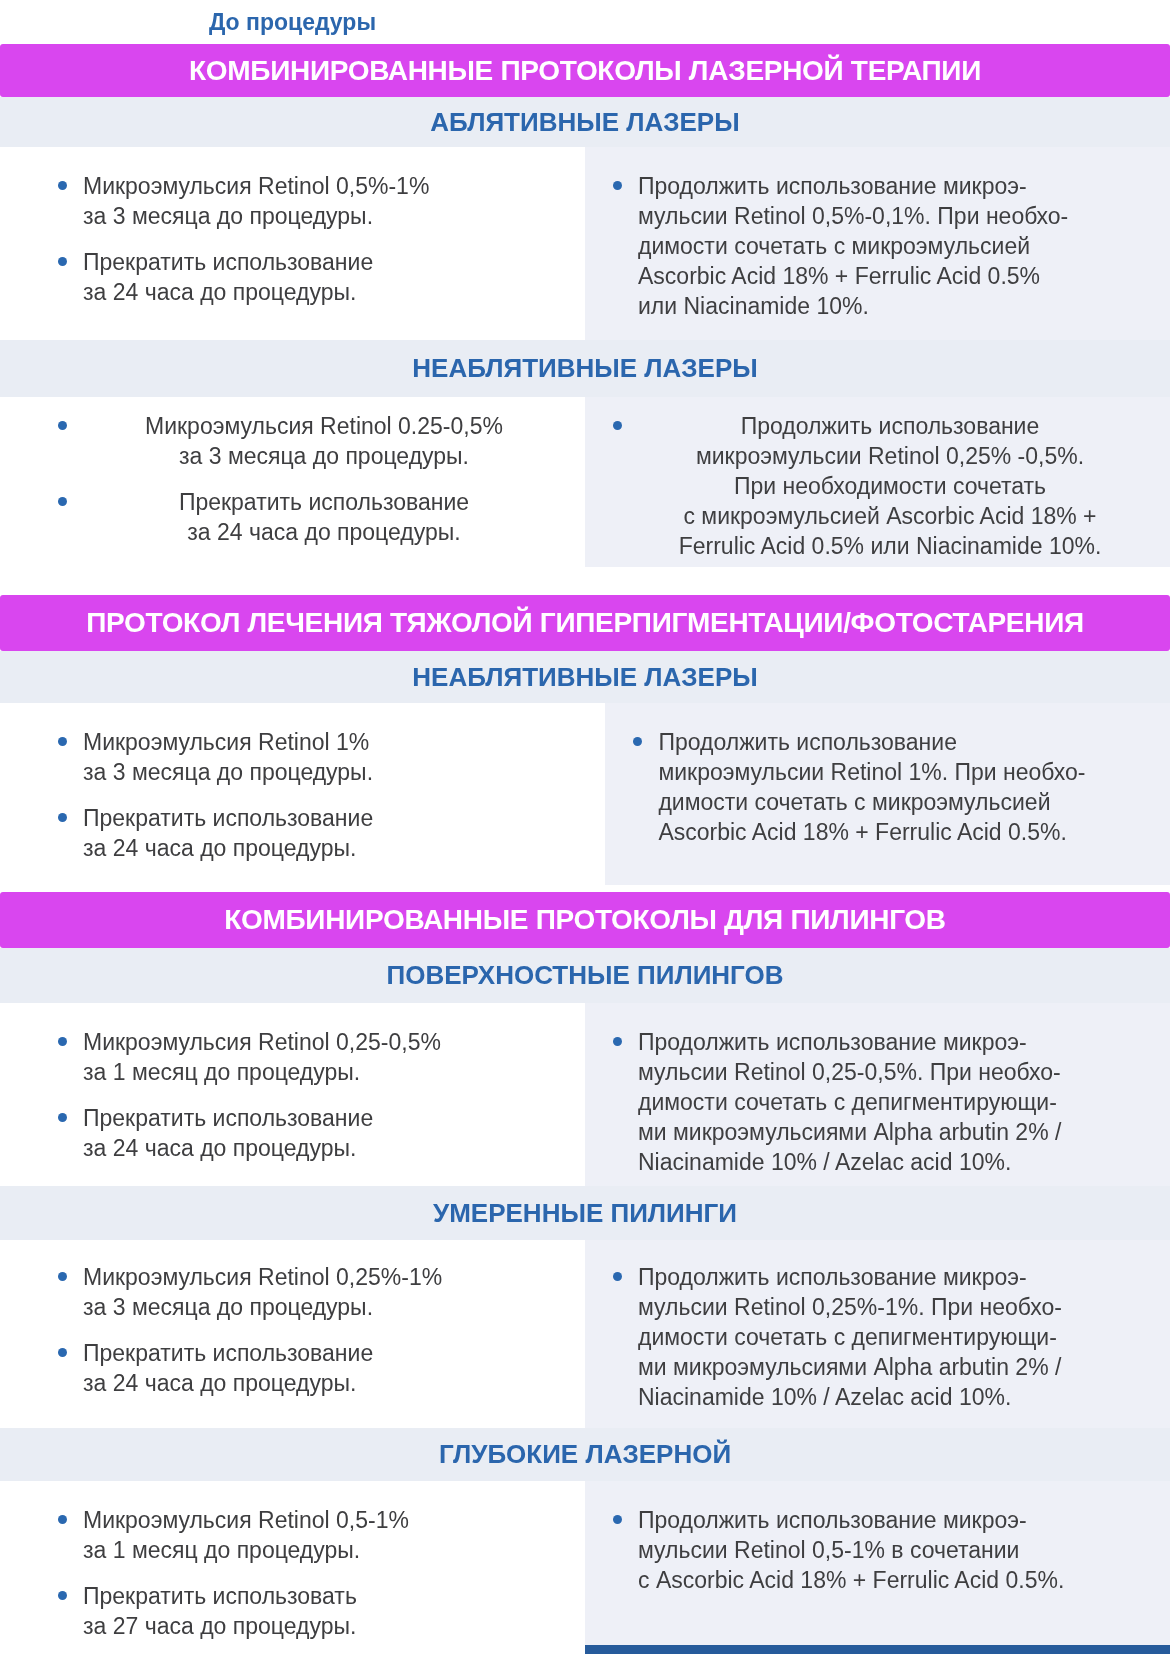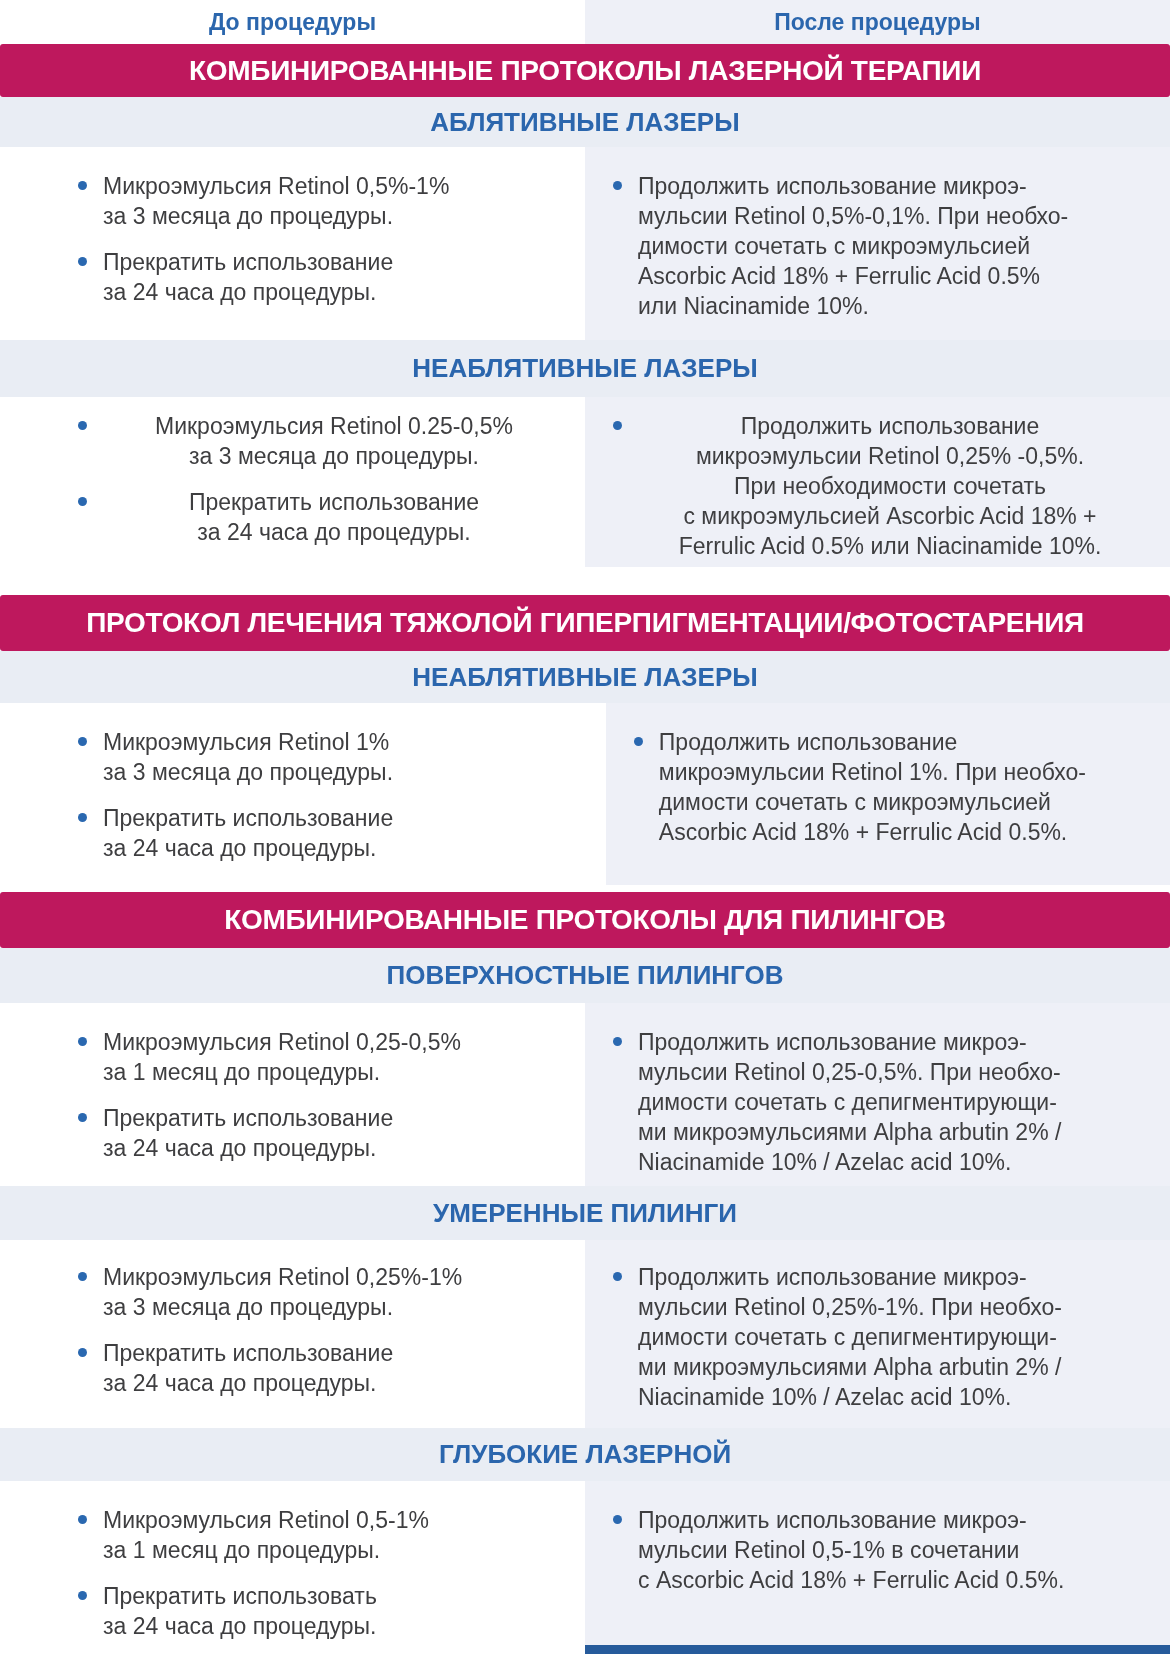--- a/index.html
+++ b/index.html
@@ -12,21 +12,21 @@
   }
   
   .hdr-row{display:flex;height:44px;}
   .hdr-cell{
     width:585px;display:flex;align-items:center;justify-content:center;
     font-weight:bold;font-size:23px;color:#2b66ad;
   }
   .hdr-cell.after{background:#eef0f7;}
   
   .banner{
-    background:#be185d;color:#ffffff;
+    background:#d946ef;color:#ffffff;
     display:flex;align-items:center;justify-content:center;
     font-weight:bold;font-size:28px;letter-spacing:-0.3px;
     text-align:center;border-radius:3px;
   }
   .b1{height:53px;}
   .b2{height:56px;margin-top:12px;}
   .b3{height:56px;}
   
   .subheader{
     background:#e9edf4;color:#2b66ad;
@@ -41,21 +41,21 @@
   .s6{height:53px;}
   
   .row{display:flex;}
   .r1{height:193px;}
   .r2{height:170px;text-align:center;}
   .r3{height:182px;gap:40px;}
   .r4{height:183px;}
   .r5{height:188px;}
   .r6{height:181px;}
   .cell{width:585px;box-sizing:border-box;overflow:hidden;}
-  .cell.before{padding-left:76px;padding-right:20px;}
+  .cell.before{padding-left:56px;padding-right:20px;}
   .cell.after{background:#eef0f7;padding-left:26px;padding-right:28px;}
   .r1 .cell{padding-top:24px;}
   .r2 .cell{padding-top:14px;}
   .r3 .cell{padding-top:24px;}
   .r4 .cell{padding-top:24px;}
   .r5 .cell{padding-top:22px;}
   .r6 .cell{padding-top:24px;}
   .bullets{list-style:none;margin:0;padding:0;}
   .bullets li{
     position:relative;padding-left:27px;margin-bottom:16px;
@@ -77,21 +77,20 @@
     background:#265b9b;
   }
 </style>
 </head>
 <body>
 
 <div class="page">
 
   <div class="hdr-row">
     <div class="hdr-cell before">До процедуры</div>
-    <div class="hdr-cell after">После процедуры</div>
   </div>
 
   <div class="banner b1">КОМБИНИРОВАННЫЕ ПРОТОКОЛЫ ЛАЗЕРНОЙ ТЕРАПИИ</div>
 
   <div class="subheader s1">АБЛЯТИВНЫЕ ЛАЗЕРЫ</div>
   <div class="row r1">
     <div class="cell before">
       <ul class="bullets">
         <li>Микроэмульсия Retinol 0,5%-1%
 за 3 месяца до процедуры.</li>
@@ -207,21 +206,21 @@
     </div>
   </div>
 
   <div class="subheader s6">ГЛУБОКИЕ ЛАЗЕРНОЙ</div>
   <div class="row r6">
     <div class="cell before">
       <ul class="bullets">
         <li>Микроэмульсия Retinol 0,5-1%
 за 1 месяц до процедуры.</li>
         <li>Прекратить использовать
-за 24 часа до процедуры.</li>
+за 27 часа до процедуры.</li>
       </ul>
     </div>
     <div class="cell after">
       <ul class="bullets">
         <li>Продолжить использование микроэ-
 мульсии Retinol 0,5-1% в сочетании
 с Ascorbic Acid 18% + Ferrulic Acid 0.5%.</li>
       </ul>
     </div>
   </div>

